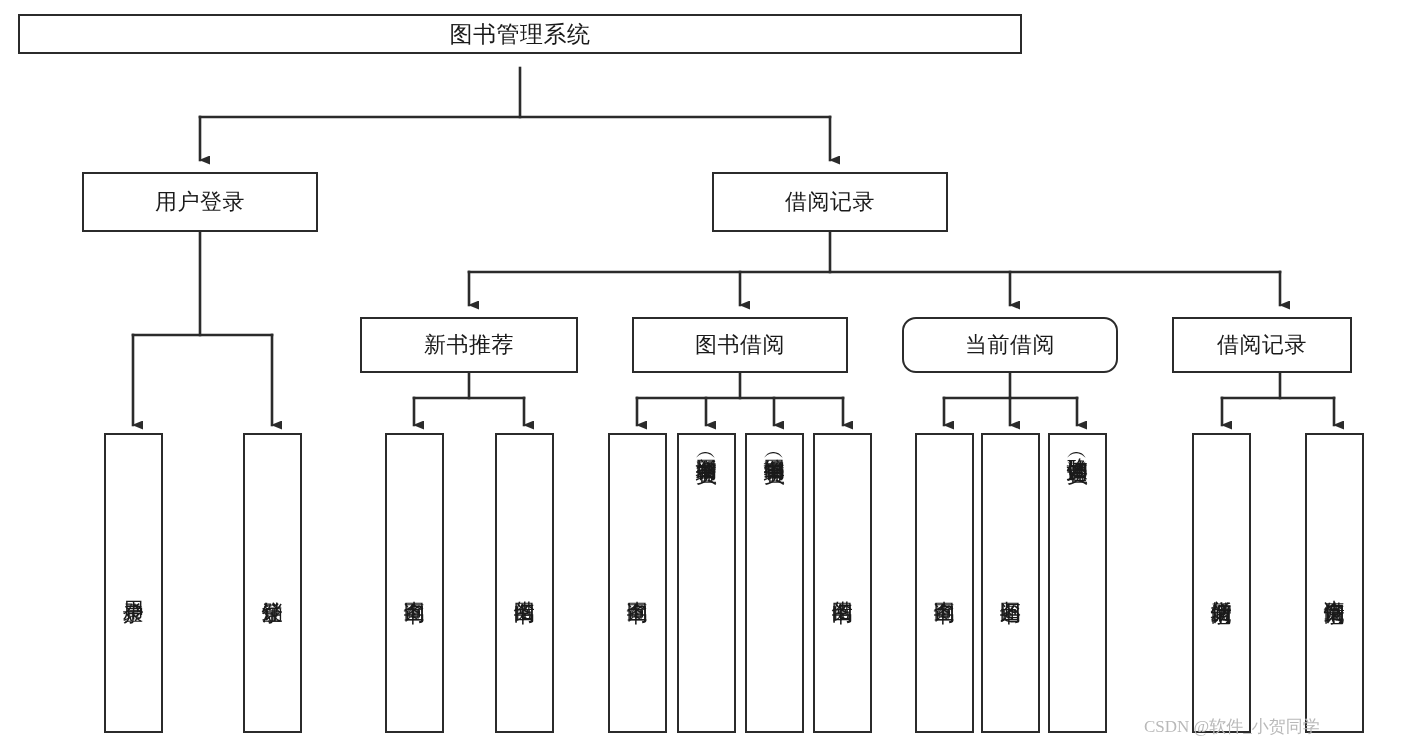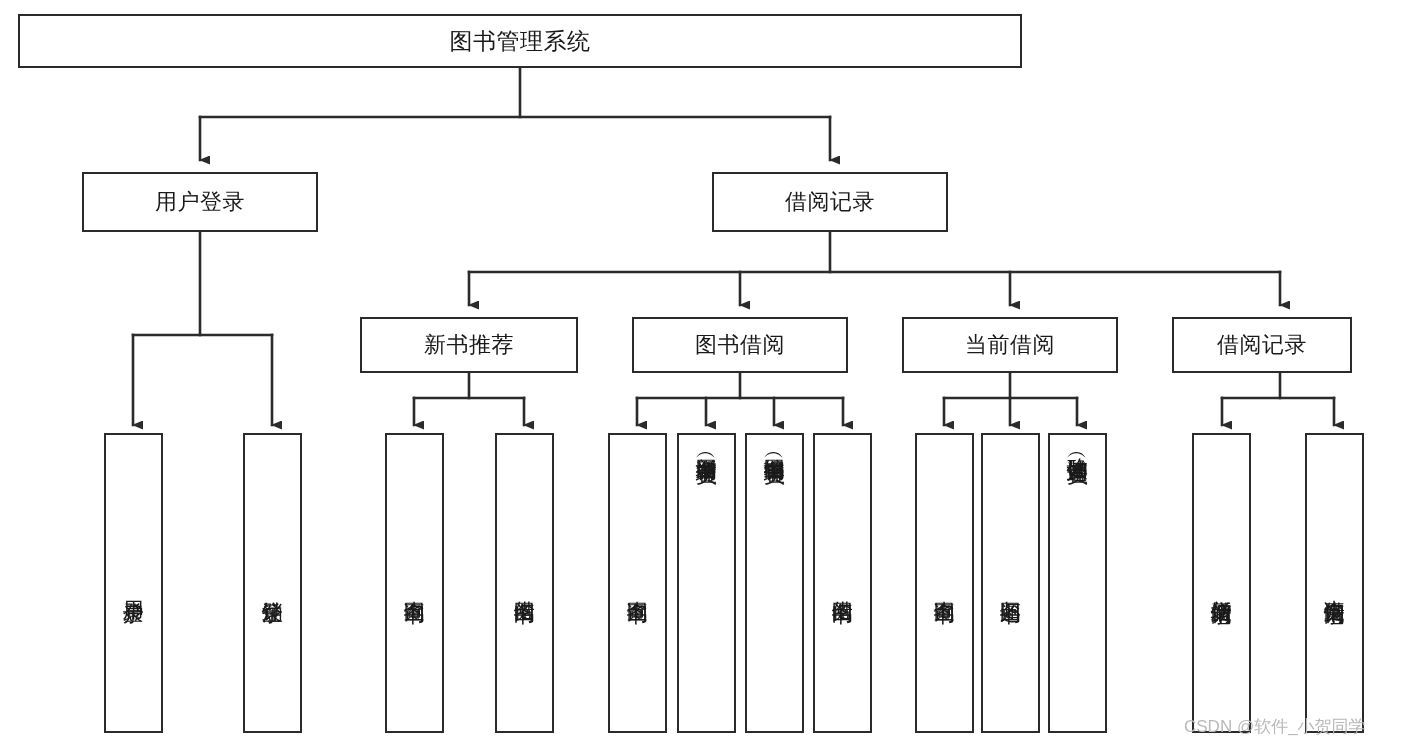--- a/index.html
+++ b/index.html
@@ -121,38 +121,38 @@
       <path d="M1010,398 L1010,425" marker-end="url(#arrowhead)"></path>
       <path d="M1077,398 L1077,425" marker-end="url(#arrowhead)"></path>
 
       <path d="M1280,373 L1280,398"></path>
       <path d="M1222,398 L1334,398"></path>
       <path d="M1222,398 L1222,425" marker-end="url(#arrowhead)"></path>
       <path d="M1334,398 L1334,425" marker-end="url(#arrowhead)"></path>
     </g>
   </svg>
 
-  <div class="node-box node-root" style="left:18px; top:14px; width:1004px; height:54px;">
+  <div class="node-box node-root" style="left:18px; top:14px; width:1004px; height:40px;">
     <span class="node-label">图书管理系统</span>
   </div>
 
   <div class="node-box node-l2" style="left:82px; top:172px; width:236px; height:60px;">
     <span class="node-label">用户登录</span>
   </div>
   <div class="node-box node-l2" style="left:712px; top:172px; width:236px; height:60px;">
     <span class="node-label">借阅记录</span>
   </div>
 
   <div class="node-box node-l3" style="left:360px; top:317px; width:218px; height:56px;">
     <span class="node-label">新书推荐</span>
   </div>
   <div class="node-box node-l3" style="left:632px; top:317px; width:216px; height:56px;">
     <span class="node-label">图书借阅</span>
   </div>
-  <div class="node-box node-l3" style="left:902px; top:317px; width:216px; height:56px;">
+  <div class="node-box node-l3" style="left:902px; top:317px; width:216px; height:56px;border-radius:14px;">
     <span class="node-label">当前借阅</span>
   </div>
   <div class="node-box node-l3" style="left:1172px; top:317px; width:180px; height:56px;">
     <span class="node-label">借阅记录</span>
   </div>
 
   <div class="node-box node-leaf leaf-center" style="left:104px; top:433px; width:59px; height:300px;">
     <span class="node-label">用户登录</span>
   </div>
   <div class="node-box node-leaf leaf-center" style="left:243px; top:433px; width:59px; height:300px;">
@@ -189,15 +189,15 @@
     <span class="node-label">确认归还（管理员）</span>
   </div>
 
   <div class="node-box node-leaf leaf-center" style="left:1192px; top:433px; width:59px; height:300px;">
     <span class="node-label">新增借阅记录</span>
   </div>
   <div class="node-box node-leaf leaf-center" style="left:1305px; top:433px; width:59px; height:300px;">
     <span class="node-label">查询借阅记录</span>
   </div>
 
-  <div class="watermark" style="left:1184px; top:715px;">CSDN @软件_小贺同学</div>
+  <div class="watermark" style="left:1144px; top:715px;font-family:Liberation Serif, serif;">CSDN @软件_小贺同学</div>
 
 </div>
 
 </body></html>

